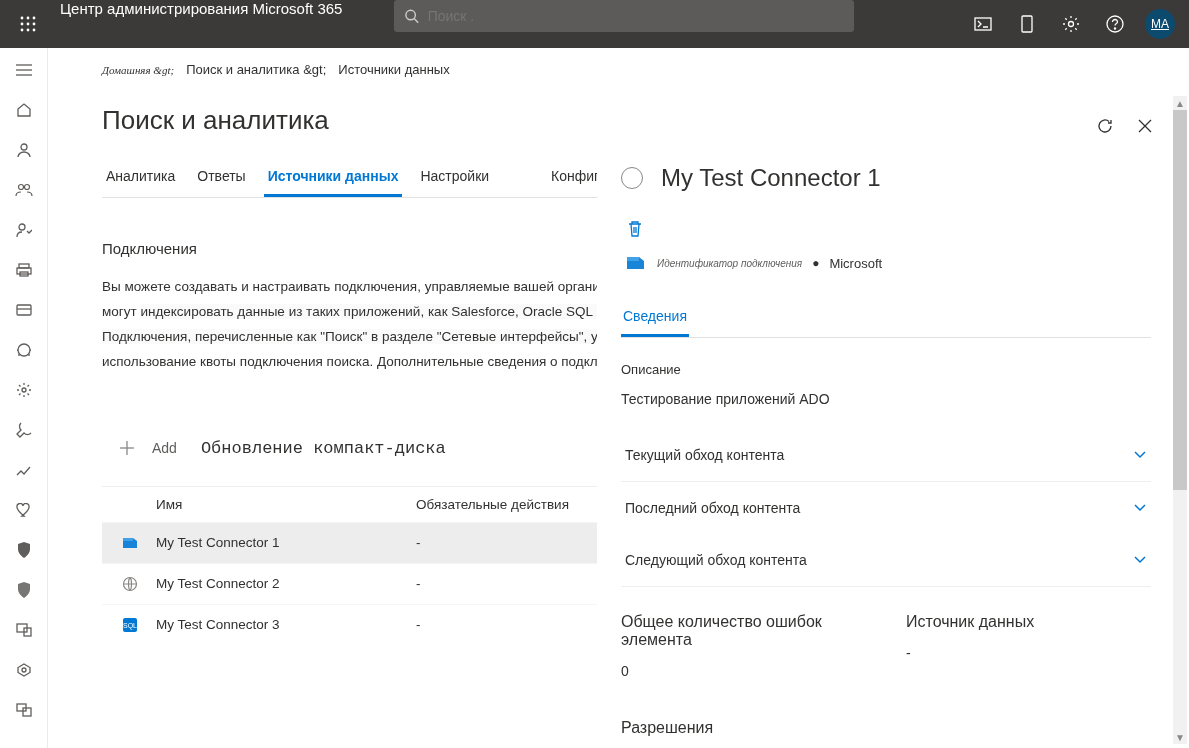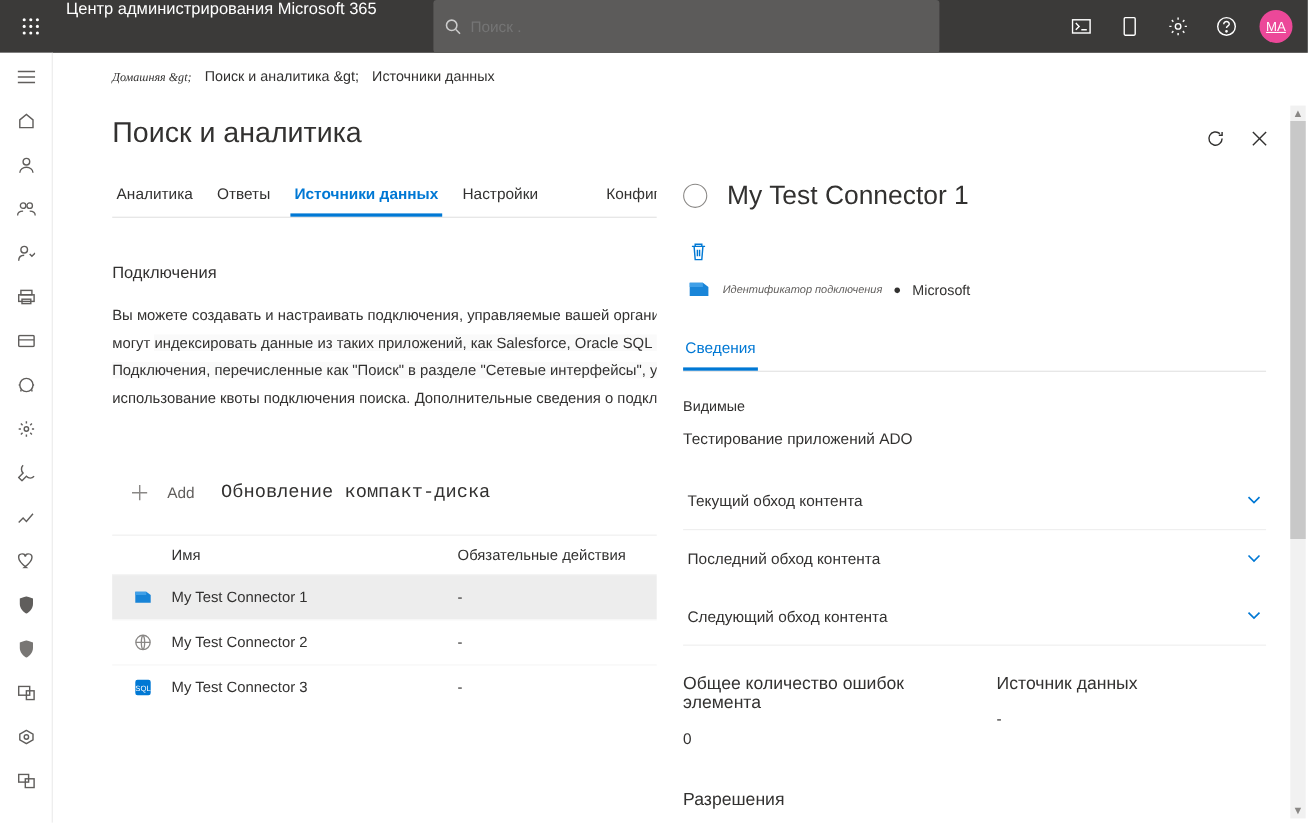--- a/index.html
+++ b/index.html
@@ -1,25 +1,25 @@
 <!DOCTYPE html>
 <html><head>
 <meta charset="utf-8">
 <style>
 * { box-sizing: border-box; margin: 0; padding: 0; }
 body { font-family: "Segoe UI", Arial, sans-serif; font-size: 14px; color: #323130; background: #fff; overflow: hidden; }
 .topbar { height: 48px; background: #3b3a39; color: #fff; display: flex; align-items: flex-start; padding: 0 8px; }
 .waffle { width: 40px; height: 48px; display: flex; align-items: center; justify-content: center; cursor: pointer; }
 .brand { font-size: 15px; padding: 0 12px; white-space: nowrap; }
-.searchbox { flex: 0 0 460px; margin-left: 40px; height: 48px; background: #5c5b5a; border-radius: 3px; display: flex; align-items: center; padding: 0 10px; }
+.searchbox { flex: 0 0 460px; margin-left: 40px; height: 32px; background: #5c5b5a; border-radius: 3px; display: flex; align-items: center; padding: 0 10px; }
 .searchbox input { background: transparent; border: none; outline: none; color: #ccc; font-size: 14px; width: 100%; margin-left: 8px; }
 .topbar-spacer { flex: 1; }
 .topbar-icons { display: flex; align-items: center; gap: 4px; }
 .tb-icon { width: 40px; height: 48px; display: flex; align-items: center; justify-content: center; cursor: pointer; color: #fff; }
-.avatar { width: 30px; height: 30px; border-radius: 50%; background: #ec4899; color: #fff; display: flex; align-items: center; justify-content: center; font-size: 12px; margin: 0 6px; text-decoration: underline; }
+.avatar { width: 30px; height: 30px; border-radius: 50%; background: #0c4a6e; color: #fff; display: flex; align-items: center; justify-content: center; font-size: 12px; margin: 0 6px; text-decoration: underline; }
 .app { display: flex; height: calc(748px - 48px); position: relative; }
 .leftnav { width: 48px; background: #fff; border-right: 1px solid #eaeaea; display: flex; flex-direction: column; align-items: center; padding-top: 4px; gap: 4px; }
 .ln-item { width: 40px; height: 36px; display: flex; align-items: center; justify-content: center; color: #605e5c; cursor: pointer; border-radius: 3px; }
 .main { flex: 1; padding: 14px 28px 0 54px; overflow: hidden; position: relative; }
 .breadcrumb { font-size: 13px; color: #323130; display: flex; gap: 12px; align-items: baseline; }
 .bc-home { font-family: "Segoe Script", cursive; font-style: italic; font-size: 11px; text-align: right; }
 .page-title { font-size: 26px; font-weight: 400; margin-top: 28px; }
 .tabs { margin-top: 24px; display: flex; gap: 14px; border-bottom: 1px solid #e1e1e1; }
 .tab { padding: 8px 4px 10px; font-size: 14px; color: #323130; cursor: pointer; border-bottom: 2px solid transparent; }
 .tab.active { color: #0078d4; border-bottom: 3px solid #0078d4; font-weight: 600; }
@@ -343,21 +343,21 @@
               <path d="M2 3h12v4H2z" fill="#40a0e8"></path>
             </svg>
           </span>
         <span class="tiny-label">Идентификатор подключения</span>
         <span class="dot">●</span>
         <span class="val">Microsoft</span>
       </div>
       <div class="panel-tabs">
         <div class="panel-tab">Сведения</div>
       </div>
-      <div class="field-label">Видимые</div>
+      <div class="field-label">Описание</div>
       <div class="field-value">Тестирование приложений ADO</div>
 
       <div class="acc">
         <div class="acc-item">
           <span>Текущий обход контента</span>
           <span class="chev">
               <svg width="14" height="10" viewBox="0 0 14 10" fill="none" stroke="#0078d4" stroke-width="1.5">
                 <path d="M2 2l5 5 5-5"></path>
               </svg>
             </span>

